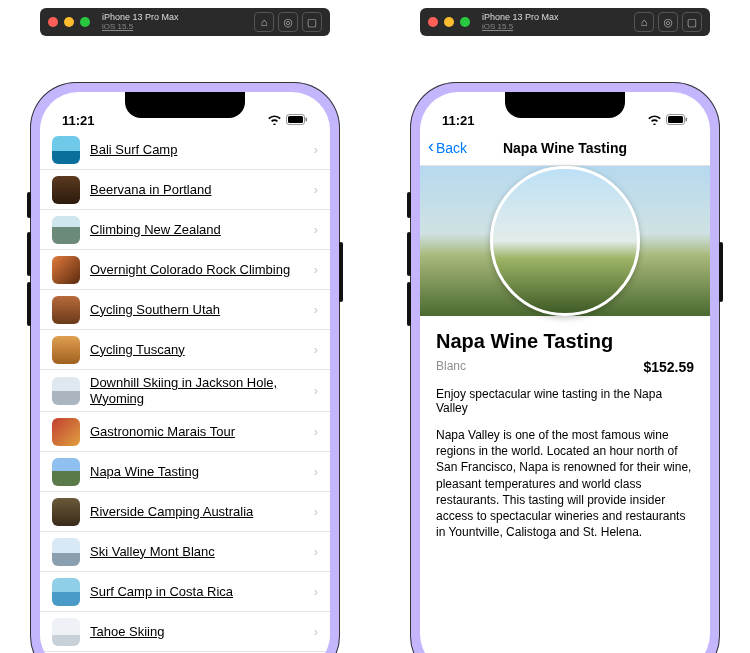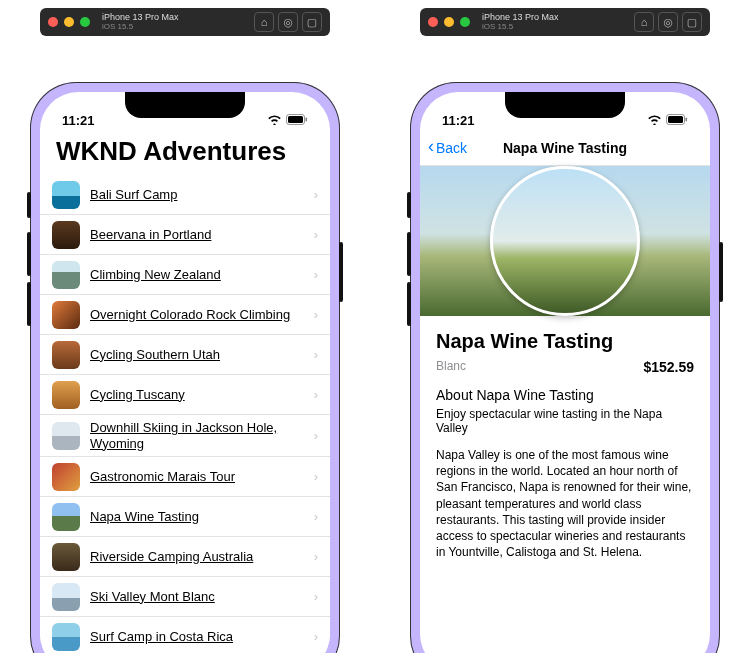--- a/index.html
+++ b/index.html
@@ -9,21 +9,21 @@
   .xcode-bar {
     width: 290px; height: 28px; background: #2a2a2a; border-radius: 6px;
     display: flex; align-items: center; padding: 0 8px; gap: 6px; color: #ddd;
     margin-bottom: 6px; font-size: 9px;
   }
   .tl-dot { width: 10px; height: 10px; border-radius: 50%; }
   .tl-red { background: #ff5f57; }
   .tl-yellow { background: #febc2e; }
   .tl-green { background: #28c840; }
   .xcode-title { margin-left: 6px; line-height: 1.1; }
-  .xcode-title .sub { color: #888; font-size: 8px; }
+  .xcode-title .sub { color: #888; font-size: 8px; text-decoration: underline; }
   .xcode-icons { margin-left: auto; display: flex; gap: 4px; }
   .xcbtn { width: 20px; height: 20px; border: 1px solid #555; border-radius: 4px; display: flex; align-items: center; justify-content: center; color: #bbb; font-size: 11px; }
 
   .phone {
     width: 310px; height: 600px; background: #c4b5fd; border-radius: 46px;
     padding: 10px; position: relative;
     box-shadow: 0 0 0 1px #333 inset;
   }
   .screen {
     width: 100%; height: 100%; background: #fff; border-radius: 38px;
@@ -140,21 +140,20 @@
             <span>
               <svg width="22" height="11" viewBox="0 0 22 11">
                   <rect x="0.5" y="0.5" width="18" height="10" rx="2.5" fill="none" stroke="#000" stroke-opacity="0.4"></rect>
                   <rect x="2" y="2" width="15" height="7" rx="1.5" fill="#000"></rect>
                   <rect x="19.5" y="3.5" width="1.5" height="4" rx="0.75" fill="#000" fill-opacity="0.5"></rect>
                 </svg>
             </span>
           </span>
         </div>
 
-        <div class="big-title">WKND Adventures</div>
 
         <div class="list">
           <div class="row">
               <div class="thumb th0"></div>
               <div class="row-label">Bali Surf Camp</div>
               <span class="chev">›</span>
             </div>
           <div class="row">
               <div class="thumb th1"></div>
               <div class="row-label">Beervana in Portland</div>
@@ -273,21 +272,20 @@
         <div class="hero">
           <div class="hero-circle"></div>
         </div>
 
         <div class="detail-body">
           <div class="d-title">Napa Wine Tasting</div>
           <div class="d-meta">
             <span class="d-cat">Blanc</span>
             <span class="d-price">$152.59</span>
           </div>
-          <div class="d-about-h">About Napa Wine Tasting</div>
           <div class="d-sub">Enjoy spectacular wine tasting in the Napa Valley</div>
           <div class="d-desc">Napa Valley is one of the most famous wine regions in the world. Located an hour north of San Francisco, Napa is renowned for their wine, pleasant temperatures and world class restaurants. This tasting will provide insider access to spectacular wineries and restaurants in Yountville, Calistoga and St. Helena.</div>
         </div>
 
       </div>
     </div>
   </div>
 
 </div>
 

